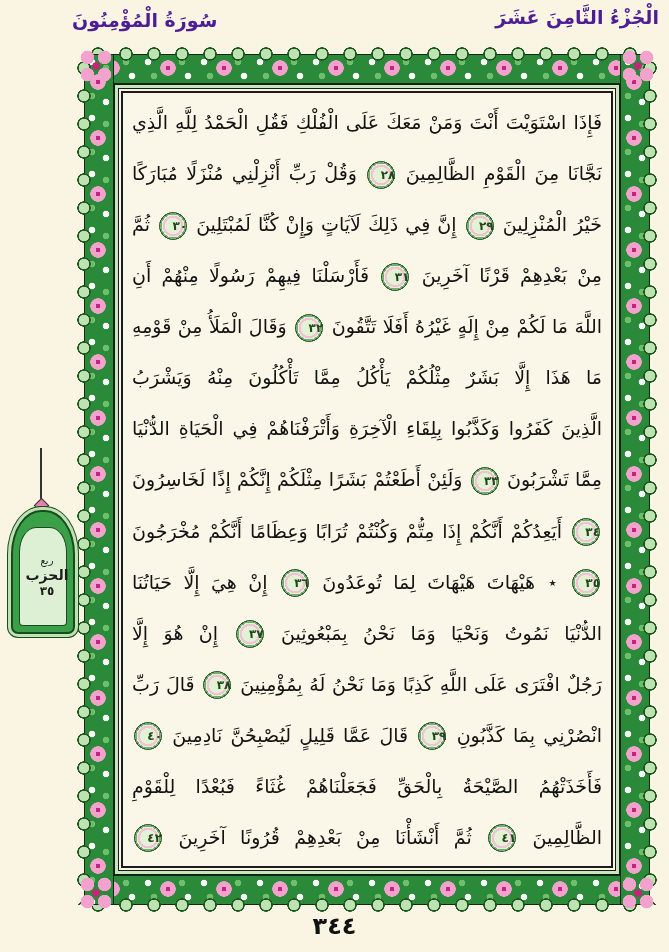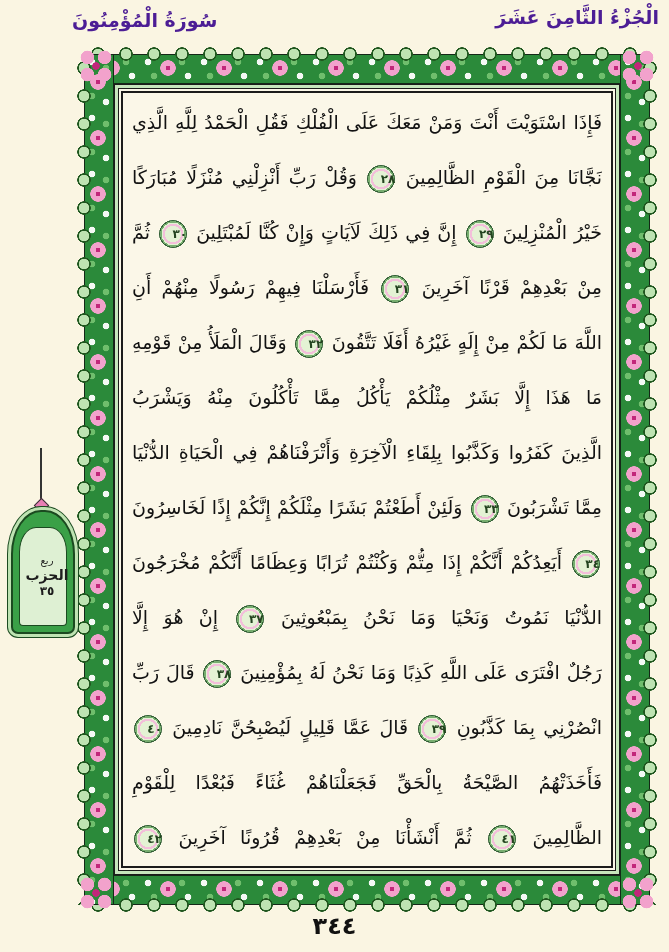--- a/index.html
+++ b/index.html
@@ -131,20 +131,21 @@
       <div class="lines" id="lines">
           <div class="qline" lang="ar"><span class="qtext">فَإِذَا اسْتَوَيْتَ أَنْتَ وَمَنْ مَعَكَ عَلَى الْفُلْكِ فَقُلِ الْحَمْدُ لِلَّهِ الَّذِي</span></div>
           <div class="qline" lang="ar"><span class="qtext">نَجَّانَا مِنَ الْقَوْمِ الظَّالِمِينَ</span> <span class="ayah-marker">٢٨</span> <span class="qtext">وَقُلْ رَبِّ أَنْزِلْنِي مُنْزَلًا مُبَارَكًا وَأَنْتَ</span></div>
           <div class="qline" lang="ar"><span class="qtext">خَيْرُ الْمُنْزِلِينَ</span> <span class="ayah-marker">٢٩</span> <span class="qtext">إِنَّ فِي ذَلِكَ لَآيَاتٍ وَإِنْ كُنَّا لَمُبْتَلِينَ</span> <span class="ayah-marker">٣٠</span> <span class="qtext">ثُمَّ أَنْشَأْنَا</span></div>
           <div class="qline" lang="ar"><span class="qtext">مِنْ بَعْدِهِمْ قَرْنًا آخَرِينَ</span> <span class="ayah-marker">٣١</span> <span class="qtext">فَأَرْسَلْنَا فِيهِمْ رَسُولًا مِنْهُمْ أَنِ اعْبُدُوا</span></div>
           <div class="qline" lang="ar"><span class="qtext">اللَّهَ مَا لَكُمْ مِنْ إِلَهٍ غَيْرُهُ أَفَلَا تَتَّقُونَ</span> <span class="ayah-marker">٣٢</span> <span class="qtext">وَقَالَ الْمَلَأُ مِنْ قَوْمِهِ</span></div>
           <div class="qline" lang="ar"><span class="qtext">مَا هَذَا إِلَّا بَشَرٌ مِثْلُكُمْ يَأْكُلُ مِمَّا تَأْكُلُونَ مِنْهُ وَيَشْرَبُ</span></div>
           <div class="qline" lang="ar"><span class="qtext">الَّذِينَ كَفَرُوا وَكَذَّبُوا بِلِقَاءِ الْآخِرَةِ وَأَتْرَفْنَاهُمْ فِي الْحَيَاةِ الدُّنْيَا</span></div>
           <div class="qline" lang="ar"><span class="qtext">مِمَّا تَشْرَبُونَ</span> <span class="ayah-marker">٣٣</span> <span class="qtext">وَلَئِنْ أَطَعْتُمْ بَشَرًا مِثْلَكُمْ إِنَّكُمْ إِذًا لَخَاسِرُونَ</span></div>
           <div class="qline" lang="ar"><span class="ayah-marker">٣٤</span> <span class="qtext">أَيَعِدُكُمْ أَنَّكُمْ إِذَا مِتُّمْ وَكُنْتُمْ تُرَابًا وَعِظَامًا أَنَّكُمْ مُخْرَجُونَ</span></div>
+          <div class="qline" lang="ar"><span class="ayah-marker">٣٥</span> <span class="hizb-star">٭</span> <span class="qtext">هَيْهَاتَ هَيْهَاتَ لِمَا تُوعَدُونَ</span> <span class="ayah-marker">٣٦</span> <span class="qtext">إِنْ هِيَ إِلَّا حَيَاتُنَا</span></div>
           <div class="qline" lang="ar"><span class="qtext">الدُّنْيَا نَمُوتُ وَنَحْيَا وَمَا نَحْنُ بِمَبْعُوثِينَ</span> <span class="ayah-marker">٣٧</span> <span class="qtext">إِنْ هُوَ إِلَّا</span></div>
           <div class="qline" lang="ar"><span class="qtext">رَجُلٌ افْتَرَى عَلَى اللَّهِ كَذِبًا وَمَا نَحْنُ لَهُ بِمُؤْمِنِينَ</span> <span class="ayah-marker">٣٨</span> <span class="qtext">قَالَ رَبِّ</span></div>
           <div class="qline" lang="ar"><span class="qtext">انْصُرْنِي بِمَا كَذَّبُونِ</span> <span class="ayah-marker">٣٩</span> <span class="qtext">قَالَ عَمَّا قَلِيلٍ لَيُصْبِحُنَّ نَادِمِينَ</span> <span class="ayah-marker">٤٠</span></div>
           <div class="qline" lang="ar"><span class="qtext">فَأَخَذَتْهُمُ الصَّيْحَةُ بِالْحَقِّ فَجَعَلْنَاهُمْ غُثَاءً فَبُعْدًا لِلْقَوْمِ</span></div>
           <div class="qline" lang="ar"><span class="qtext">الظَّالِمِينَ</span> <span class="ayah-marker">٤١</span> <span class="qtext">ثُمَّ أَنْشَأْنَا مِنْ بَعْدِهِمْ قُرُونًا آخَرِينَ</span> <span class="ayah-marker">٤٢</span></div>
         </div>
     </div>
   </div>
 
   <div class="hizb">

